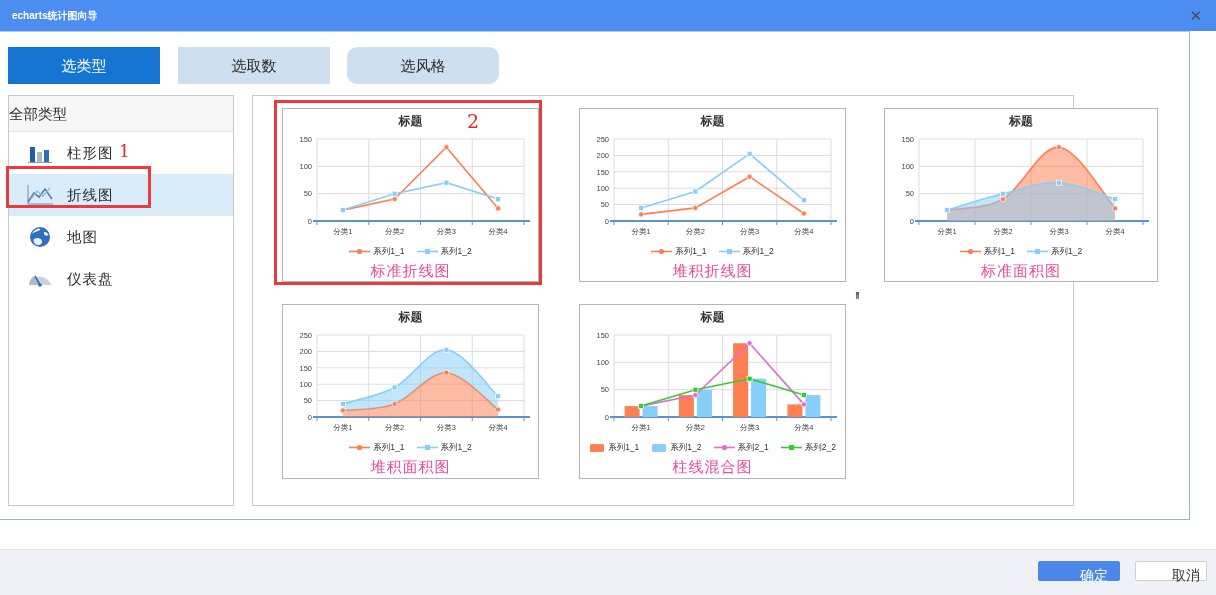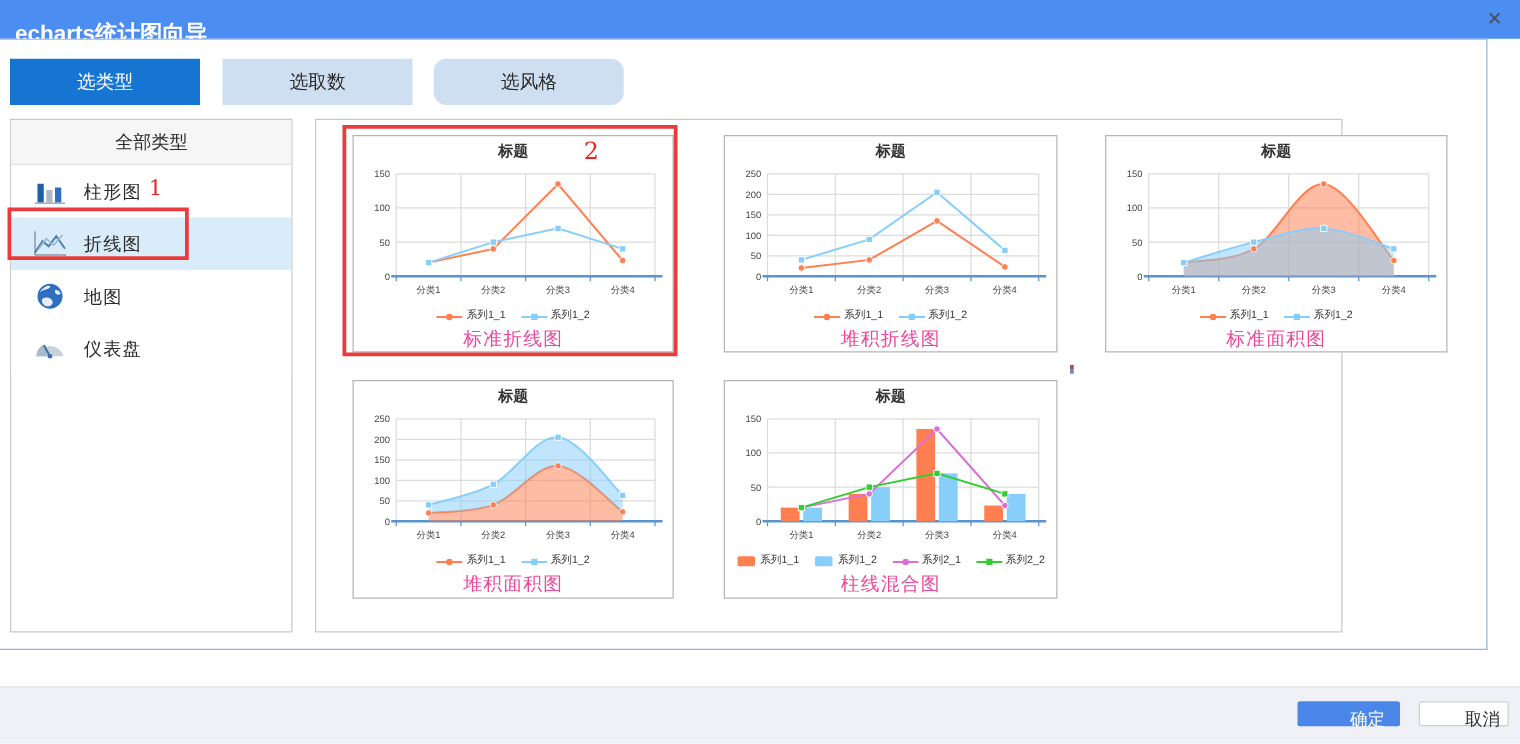--- a/index.html
+++ b/index.html
@@ -1,51 +1,51 @@
 <!DOCTYPE html>
 <html><head>
 <meta charset="utf-8">
 <style>
   * { margin:0; padding:0; box-sizing:border-box; }
   html,body { width:1216px; height:595px; background:#fff; font-family:"Liberation Sans","DejaVu Sans",sans-serif; overflow:hidden; position:relative; }
 
   
   .titlebar { position:absolute; left:0; top:0; width:1216px; height:31px; background:#4c8df2; }
-  .titlebar .title { position:absolute; left:12px; top:12px; line-height:31px; color:#fff; font-size:18px; font-weight:bold; }
+  .titlebar .title { position:absolute; left:12px; top:0; line-height:31px; color:#fff; font-size:10px; font-weight:bold; }
   .titlebar .close { position:absolute; right:14px; top:0; line-height:31px; color:#4d4d4d; font-size:15px; font-weight:bold; cursor:pointer; }
 
   
   .tab { position:absolute; top:47px; height:37px; width:152px; line-height:37px; text-align:center; font-size:15px; color:#2b2b2b; background:#cfdff2; cursor:pointer; }
   .tab.active { background:#1675d3; color:#fff; }
   .tab1 { left:8px; } .tab2 { left:178px; } .tab3 { left:347px;border-radius:10px; }
 
   
   .content-frame { position:absolute; left:-2px; top:31px; width:1192px; height:489px; border:1px solid #aac7e8; border-bottom-color:#8fb5e2; border-right-color:#8fb5e2; }
 
   
   .sidebar { position:absolute; left:8px; top:95px; width:226px; height:411px; background:#fff; border:1px solid #c9c9c9; }
-  .sidebar-header { height:36px; line-height:36px; text-align:center; font-size:14.5px; color:#2b2b2b; background:#f6f6f6; border-bottom:1px solid #e4e4e4; }
+  .sidebar-header { height:36px; line-height:36px; font-size:14.5px; color:#2b2b2b; background:#f6f6f6; border-bottom:1px solid #e4e4e4; }
   .side-item { height:42px; display:flex; align-items:center; padding-left:16px; cursor:pointer; font-size:14.5px; color:#2b2b2b; background:#fff; }
   .side-item.selected { background:#d9ecf9; }
   .side-item .ic { width:30px; height:26px; margin-right:12px; flex:0 0 30px; display:flex; align-items:center; justify-content:center; }
   .side-item .lbl { letter-spacing:1px; }
 
   
   .main-panel { position:absolute; left:252px; top:95px; width:822px; height:411px; background:#fff; border:1px solid #c9c9c9; }
   .thumb { position:absolute; background:#fff; border:1px solid #b5b5b5; cursor:pointer; overflow:hidden; }
   .t1 { left:29px;  top:12px;  width:257px; height:174px; }
   .t2 { left:326px; top:12px;  width:267px; height:174px; }
   .t3 { left:631px; top:12px;  width:274px; height:174px; }
   .t4 { left:29px;  top:208px; width:257px; height:175px; }
   .t5 { left:326px; top:208px; width:267px; height:175px; }
   .chart-title { text-align:center; font-size:12px; font-weight:bold; color:#333; padding-top:4px; height:18px; }
   .chart-box { width:100%; height:118px; }
   .chart-box svg { display:block; font-family:"Liberation Sans","DejaVu Sans",sans-serif; }
   .legend { height:13px; display:flex; justify-content:center; align-items:center; gap:12px; font-size:8.5px; color:#333; }
-  .legend .li { display:flex; align-items:flex-end; gap:3px; }
+  .legend .li { display:flex; align-items:center; gap:3px; }
   .caption { text-align:center; font-size:15px; color:#ec4899; margin-top:4px; letter-spacing:1px; }
 
   
   .anno-box { position:absolute; border:3px solid #e93a3c; pointer-events:none; z-index:6; }
   .anno-num { position:absolute; color:#e22; font-family:"DejaVu Serif",serif; z-index:7; pointer-events:none; }
 
   .artifact { position:absolute; left:856px; top:292px; width:3px; height:7px; background:linear-gradient(#9c5555 0 50%, #7288c5 50% 100%); z-index:2; }
 
   
   .footer { position:absolute; left:0; top:549px; width:1216px; height:46px; background:#eff1f6; border-top:1px solid #e3e3e3; }

